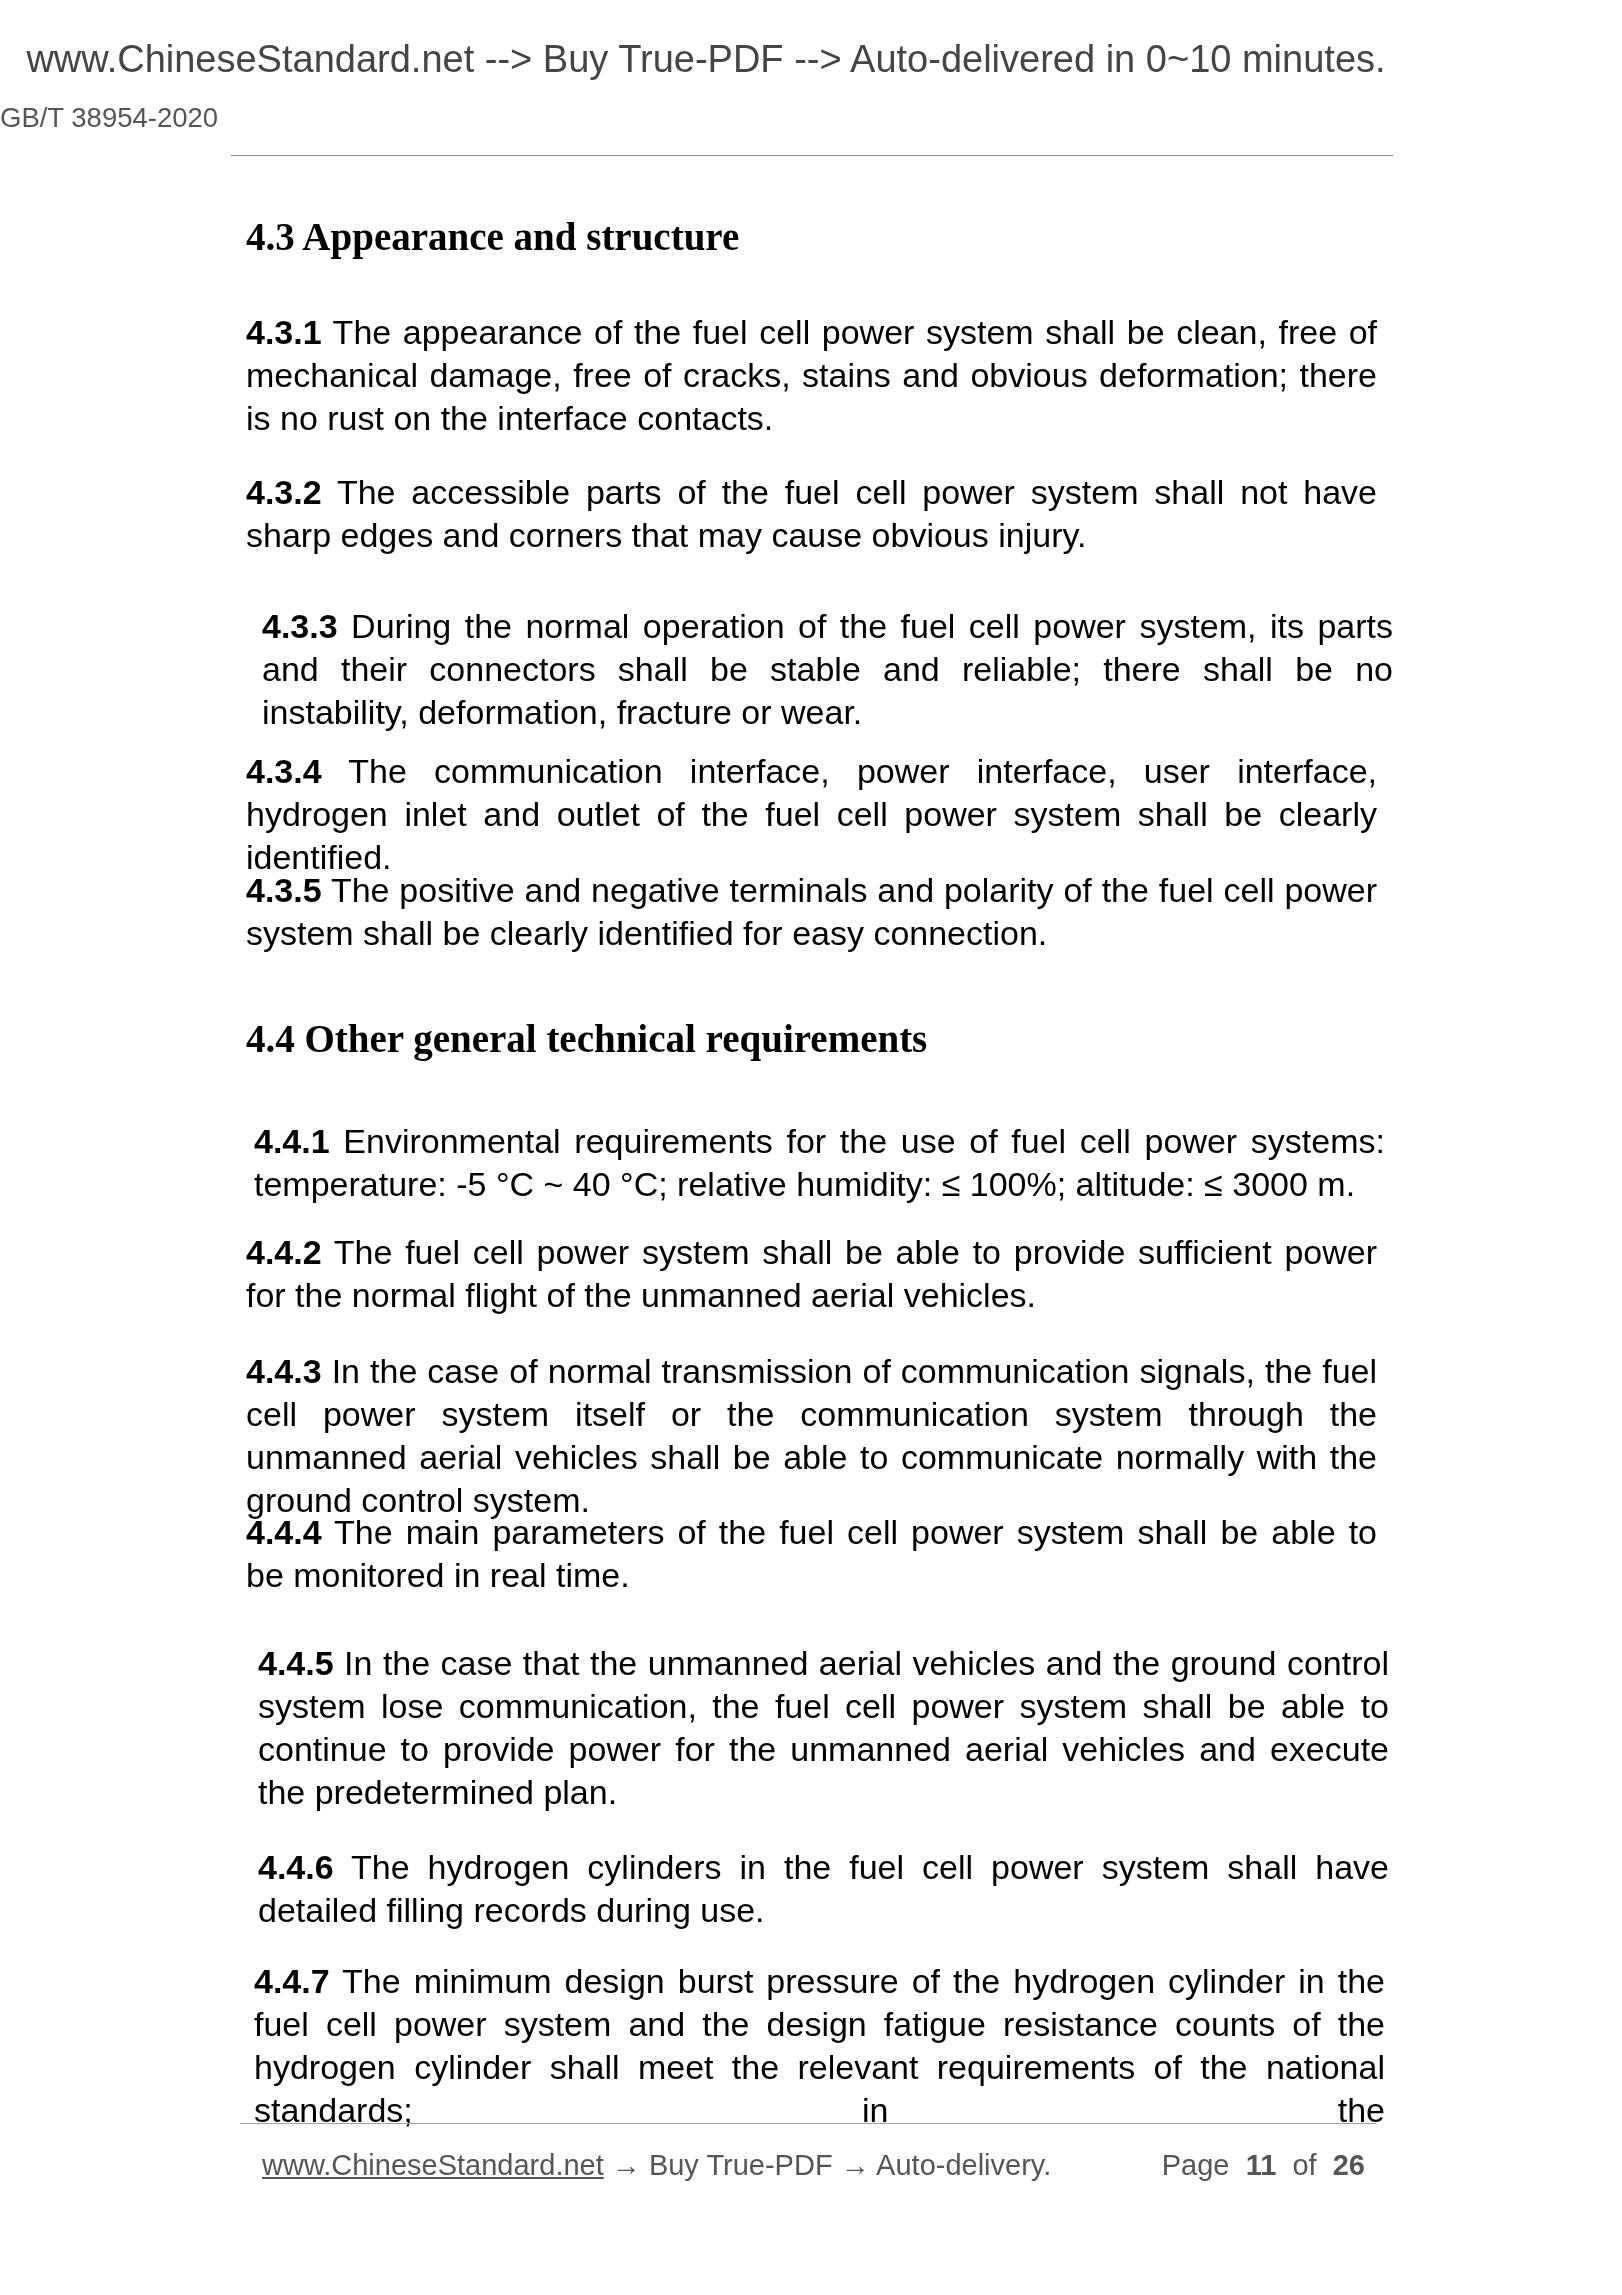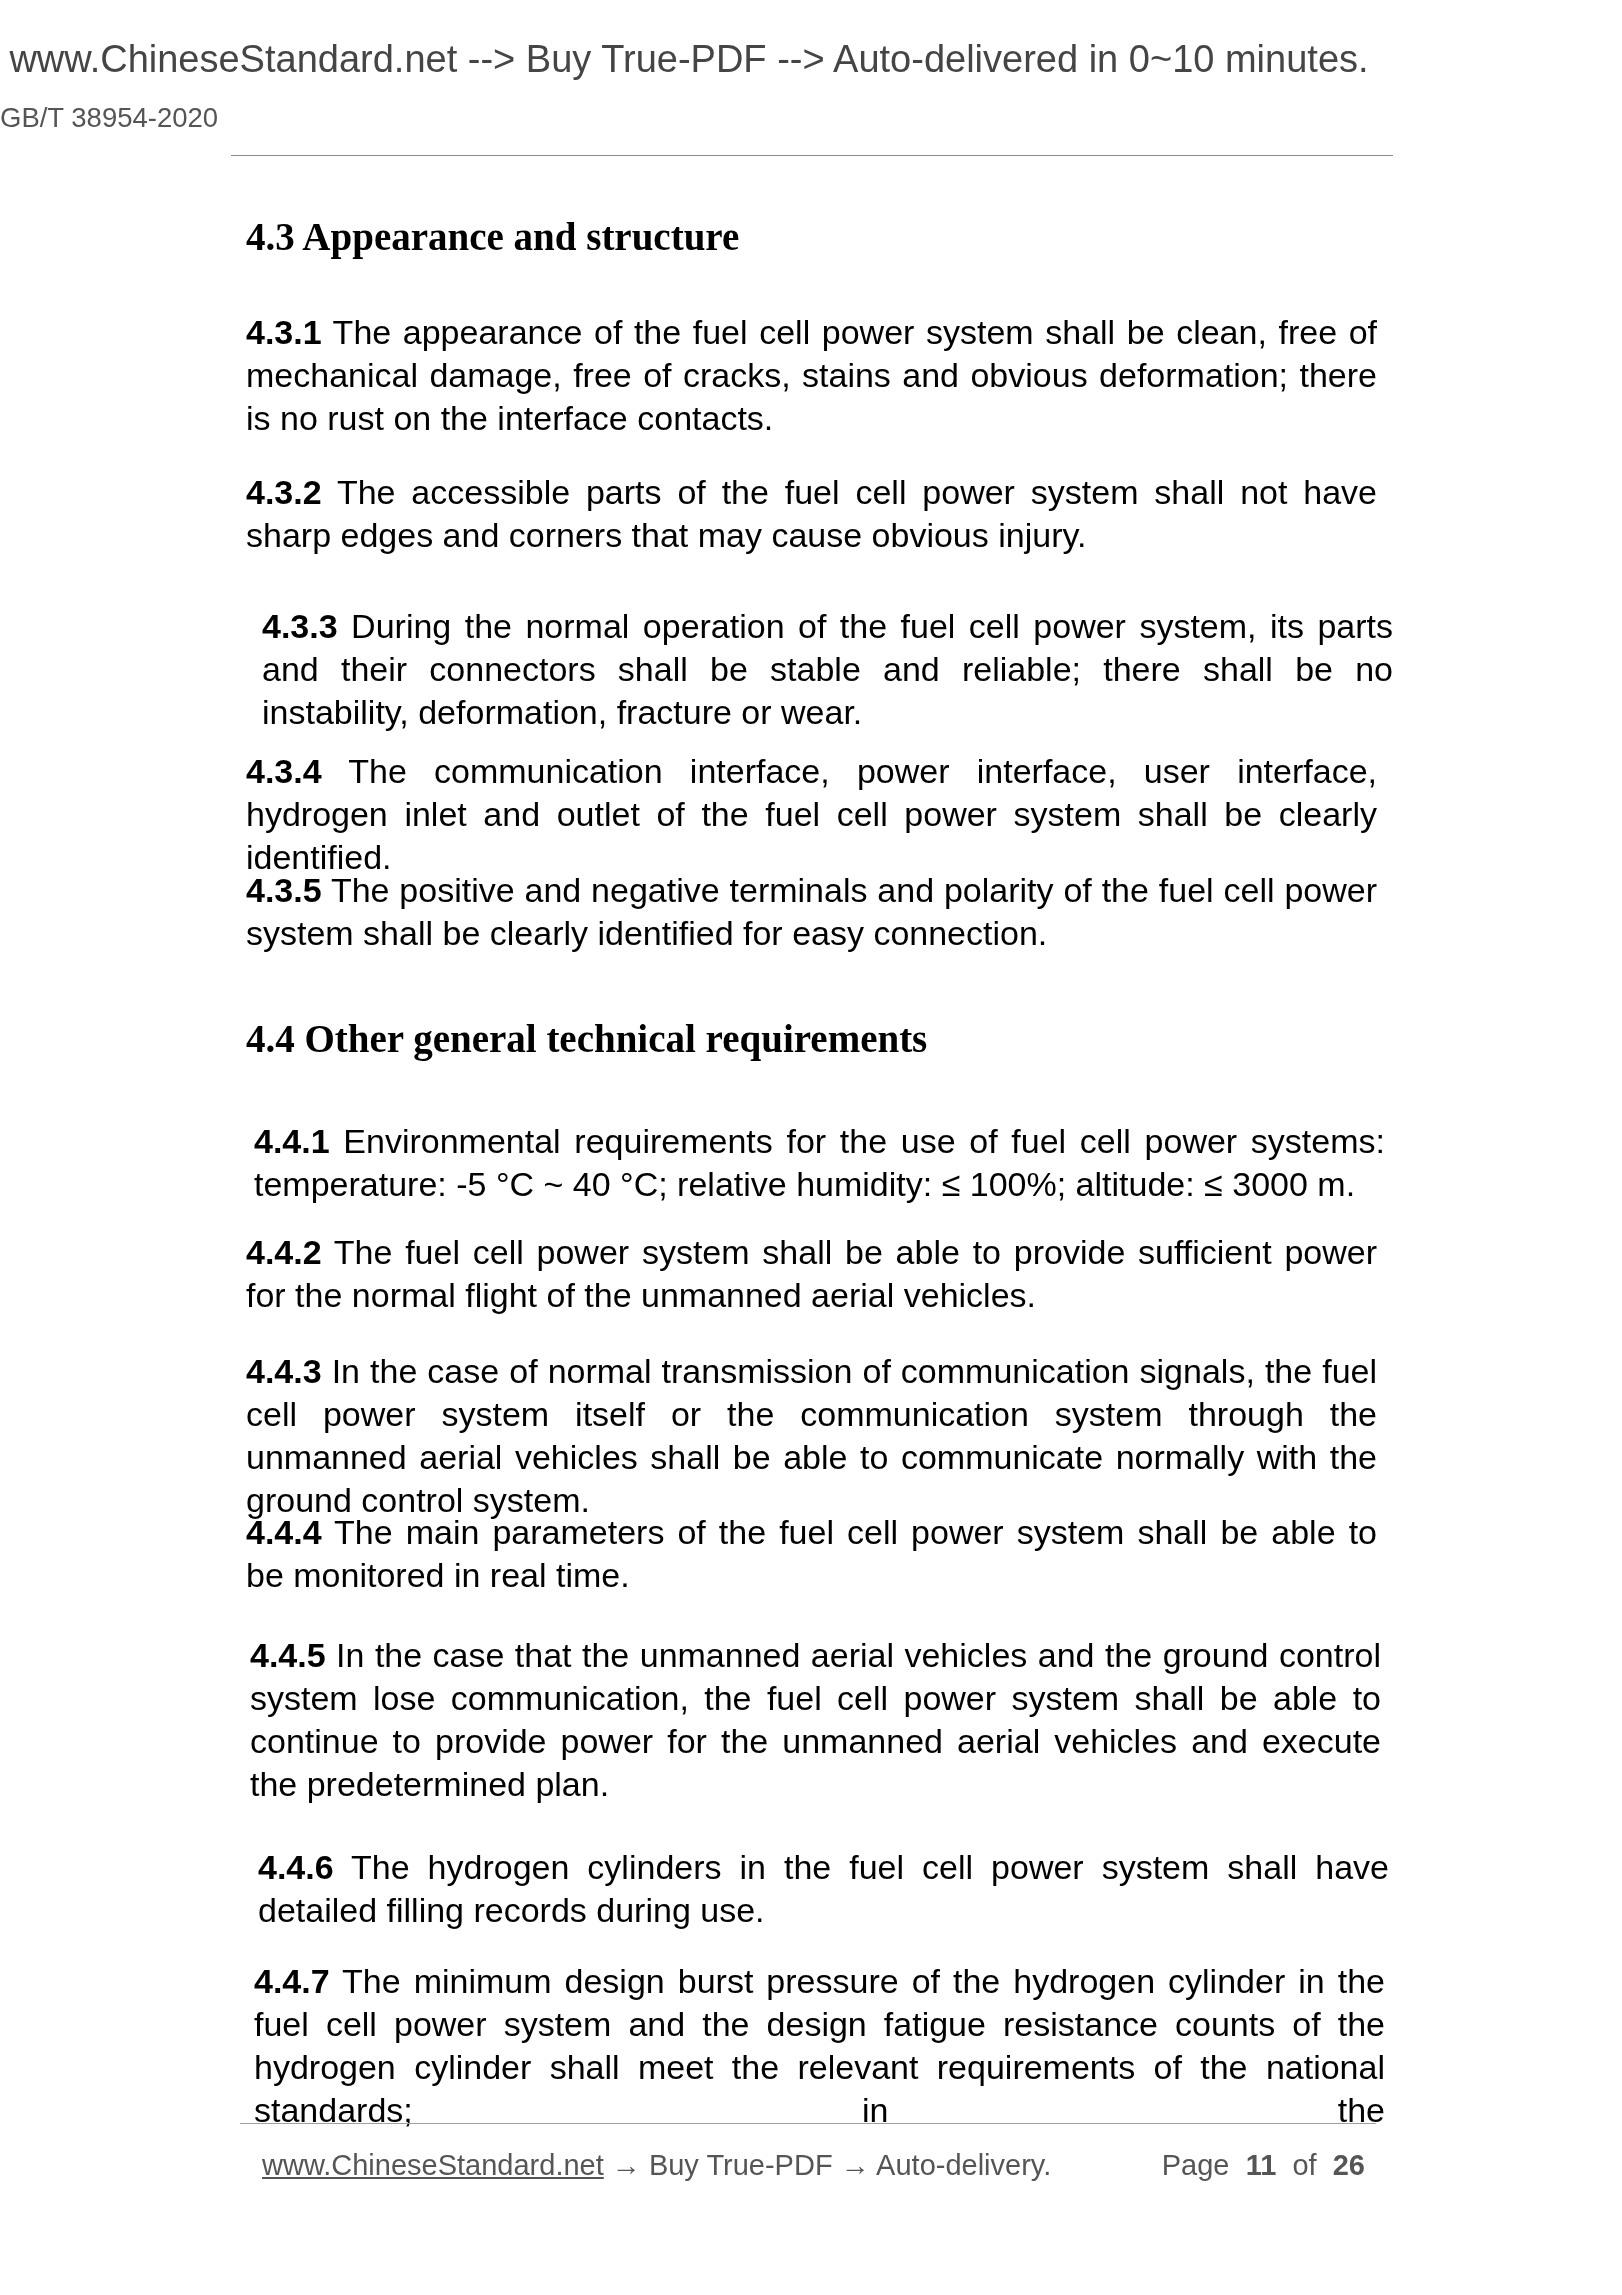--- a/index.html
+++ b/index.html
@@ -1,19 +1,19 @@
 <!DOCTYPE html>
 <html style="font-size:13.3px"><head>
   <meta charset="utf-8">
   <style>
     html, body { margin: 0; padding: 0; background: #ffffff; }
     body { width: 1623px; height: 2295px; position: relative; overflow: hidden;
            font-family: "Liberation Sans", sans-serif; color: #000; }
     .hdr-top { position: absolute; top: 38px; left: 0; width: 1378px; text-align: center;
-               font-size: 38px; line-height: 43px; color: #454545; white-space: nowrap; }
+               font-size: 38px; line-height: 43px; color: #454545; white-space: nowrap; padding-left: 17px; }
     .hdr-std { position: absolute; top: 101px; left: 0; width: 1623px; 
                font-size: 27.5px; line-height: 33px; color: #555555; }
     .hdr-rule { position: absolute; top: 155px; left: 231px; width: 1162px; height: 0;
                 border-top: 1.7px solid #8a8a8a; }
     .content { position: absolute; top: 0; left: 246px; width: 1131px; }
     .heading { position: absolute; left: 0; width: 1131px; font-weight: bold;
                font-size: 39px; line-height: 47px; white-space: nowrap; font-family: Liberation Serif, serif; }
     .para { position: absolute; left: 0; width: 1131px; font-size: 34px; line-height: 43px;
             text-align: justify; text-align-last: left; }
     .para .num { font-weight: bold; }
@@ -49,21 +49,21 @@
   <div class="heading" style="top:1015px">4.4 Other general technical requirements</div>
 
   <p class="para" style="top:1112px;margin:8px"><span class="num">4.4.1</span> <span>Environmental requirements for the use of fuel cell power systems: temperature: -5 °C ~ 40 °C; relative humidity: ≤ 100%; altitude: ≤ 3000 m.</span></p>
 
   <p class="para" style="top:1231px;margin:0"><span class="num">4.4.2</span> <span>The fuel cell power system shall be able to provide sufficient power for the normal flight of the unmanned aerial vehicles.</span></p>
 
   <p class="para" style="top:1350px;margin:0"><span class="num">4.4.3</span> <span>In the case of normal transmission of communication signals, the fuel cell power system itself or the communication system through the unmanned aerial vehicles shall be able to communicate normally with the ground control system.</span></p>
 
   <p class="para" style="top:1511px;margin:0"><span class="num">4.4.4</span> <span>The main parameters of the fuel cell power system shall be able to be monitored in real time.</span></p>
 
-  <p class="para" style="top:1630px;margin:4px"><span class="num">4.4.5</span> <span>In the case that the unmanned aerial vehicles and the ground control system lose communication, the fuel cell power system shall be able to continue to provide power for the unmanned aerial vehicles and execute the predetermined plan.</span></p>
+  <p class="para" style="top:1630px;margin:12px"><span class="num">4.4.5</span> <span>In the case that the unmanned aerial vehicles and the ground control system lose communication, the fuel cell power system shall be able to continue to provide power for the unmanned aerial vehicles and execute the predetermined plan.</span></p>
 
   <p class="para" style="top:1834px;margin:12px"><span class="num">4.4.6</span> <span>The hydrogen cylinders in the fuel cell power system shall have detailed filling records during use.</span></p>
 
   <p class="para" style="top:1952px;margin:8px;text-align-last:justify"><span class="num">4.4.7</span> <span>The minimum design burst pressure of the hydrogen cylinder in the fuel cell power system and the design fatigue resistance counts of the hydrogen cylinder shall meet the relevant requirements of the national standards; in the</span></p>
 </div>
 
 <div class="ftr-rule"></div>
 <div class="ftr">
   <span class="ftr-left"><a>www.ChineseStandard.net</a><span> → Buy True-PDF → Auto-delivery.</span></span>
   <span class="ftr-right"><span>Page</span>&nbsp;&nbsp;<b>11</b>&nbsp;&nbsp;<span>of</span>&nbsp;&nbsp;<b>26</b></span>

